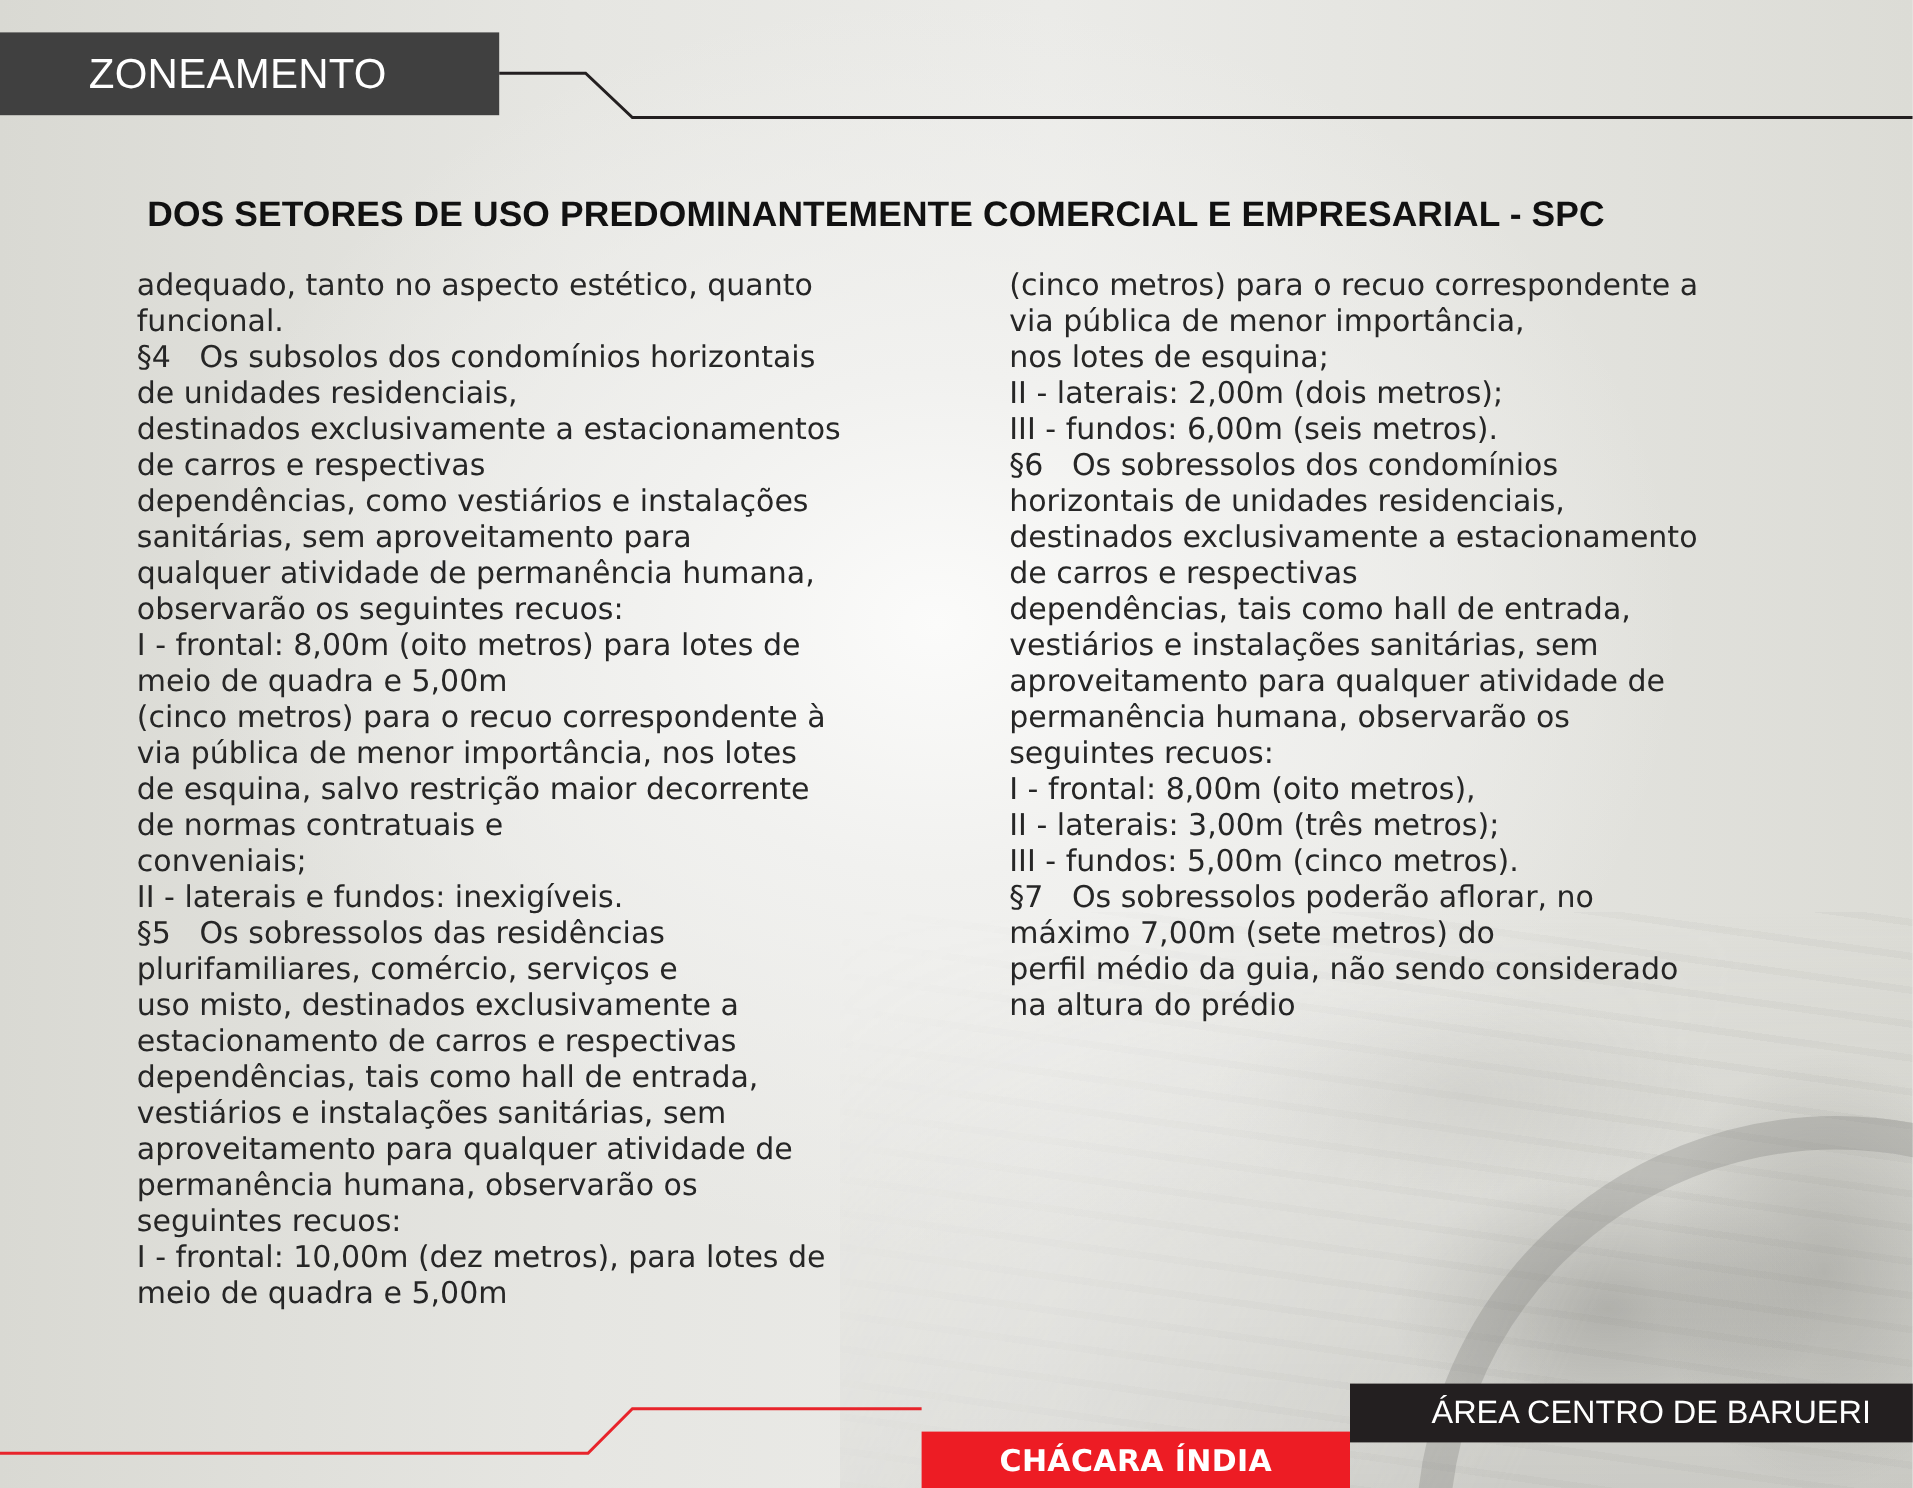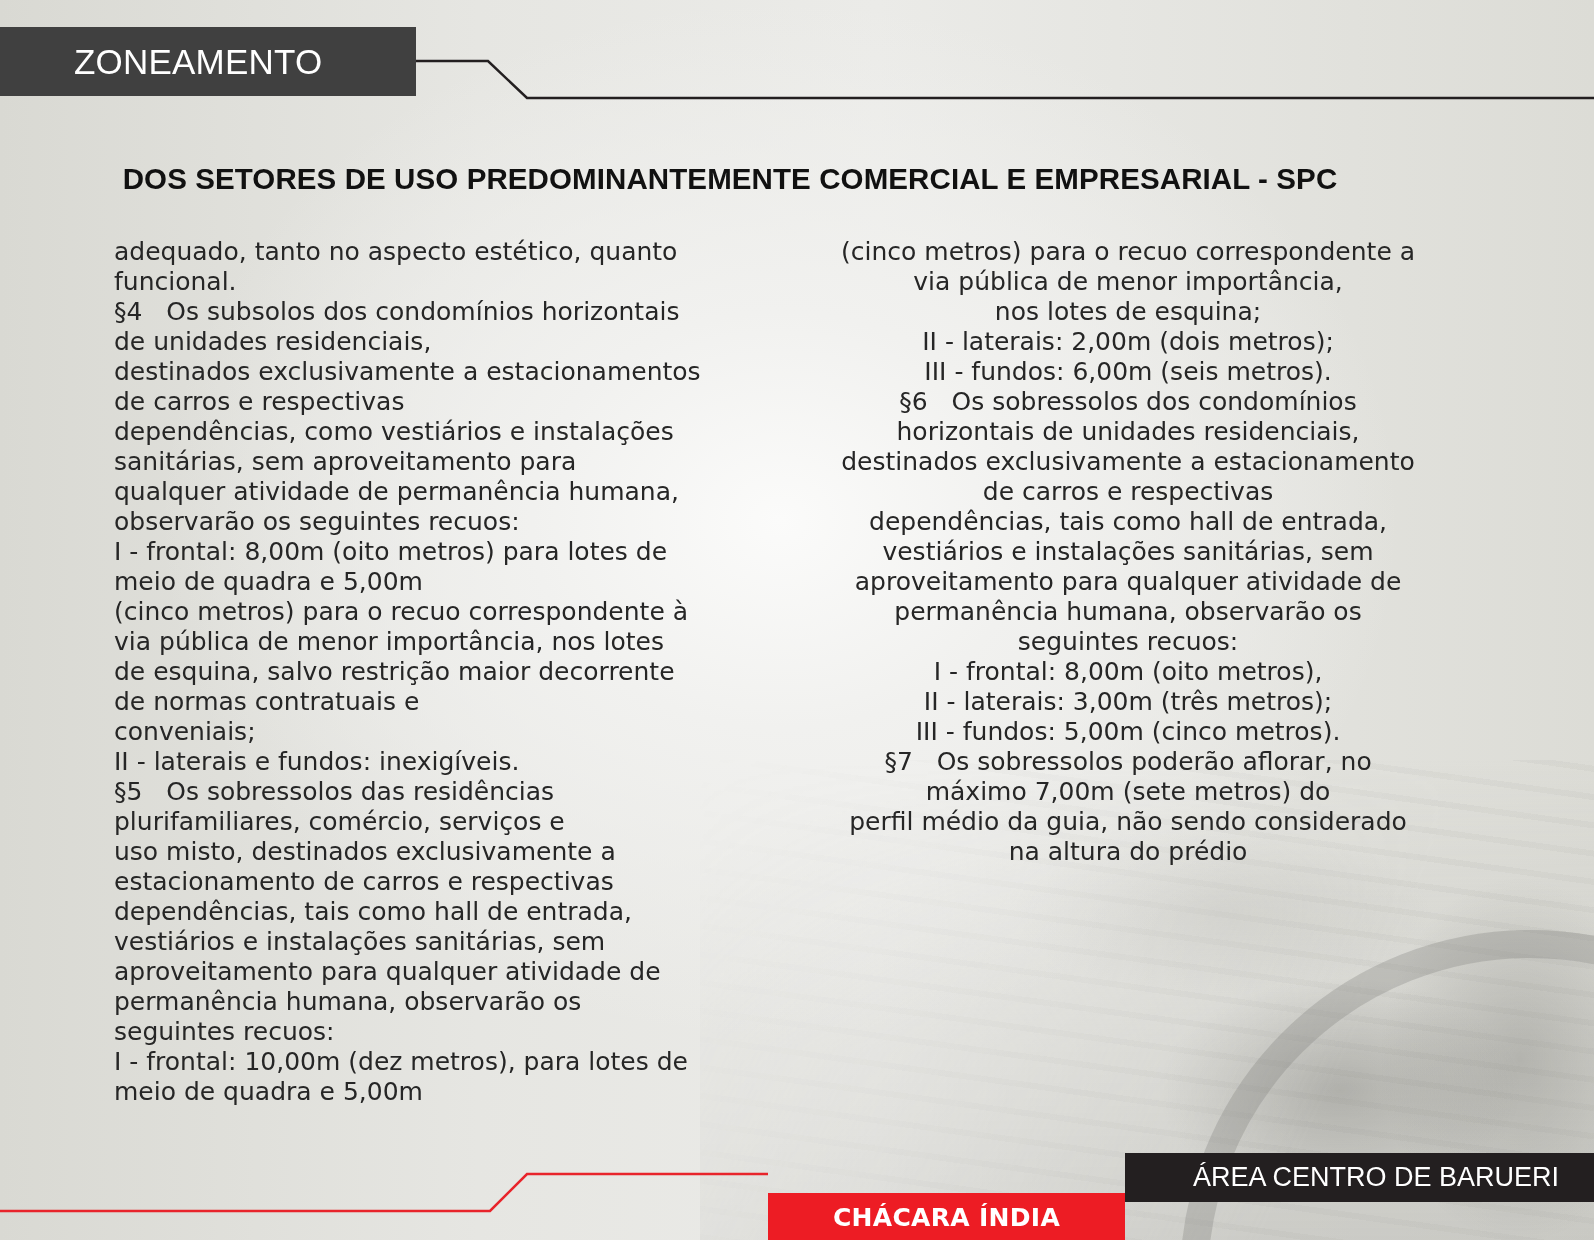--- a/index.html
+++ b/index.html
@@ -36,25 +36,25 @@
       color: #fff; font-family: "Liberation Sans", sans-serif; font-size: 35px;
       margin-left: 74px; letter-spacing: 0.2px;
     }
     svg.lines { position: absolute; left: 0; top: 0; }
     .title {
       position: absolute; left: 0; width: 1460px; top: 162px; text-align: center;
       font-family: "Liberation Sans", sans-serif; font-weight: bold; font-size: 29.5px;
       color: #111; letter-spacing: 0.1px;
     }
     .col {
-      position: absolute; top: 237px; font-size: 25px; line-height: 30px;
+      position: absolute; top: 223px; font-size: 25px; line-height: 30px;
       white-space: pre; color: #262626;
     }
     .col.left { left: 114px; }
-    .col.right { left: 841px; text-align: center; }
+    .col.right { left: 841px; }
     .col div { height: 30px; }
     .footer-red {
       position: absolute; left: 768px; top: 1193px; width: 357px; height: 49px;
       background: #ed1c24; display: flex; align-items: center; justify-content: center;
     }
     .footer-red span {
       color: #fff; font-family: "DejaVu Sans", sans-serif; font-weight: bold; font-size: 25px;
       letter-spacing: 0.3px;
     }
     .footer-dark {

